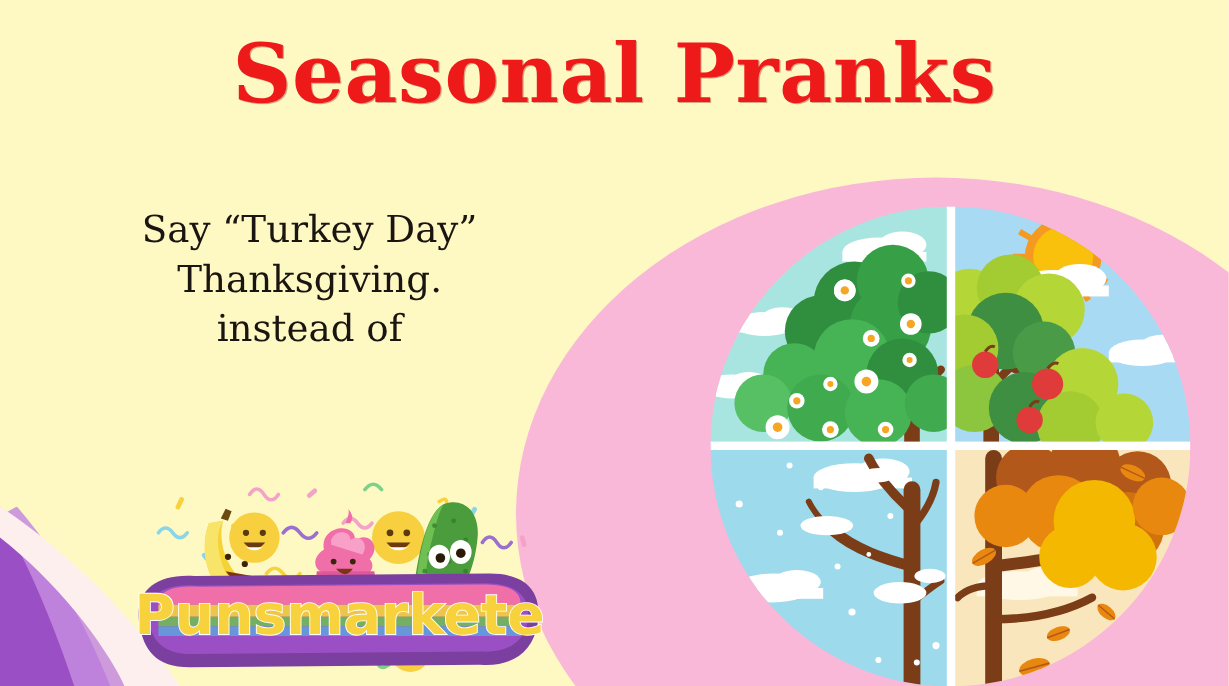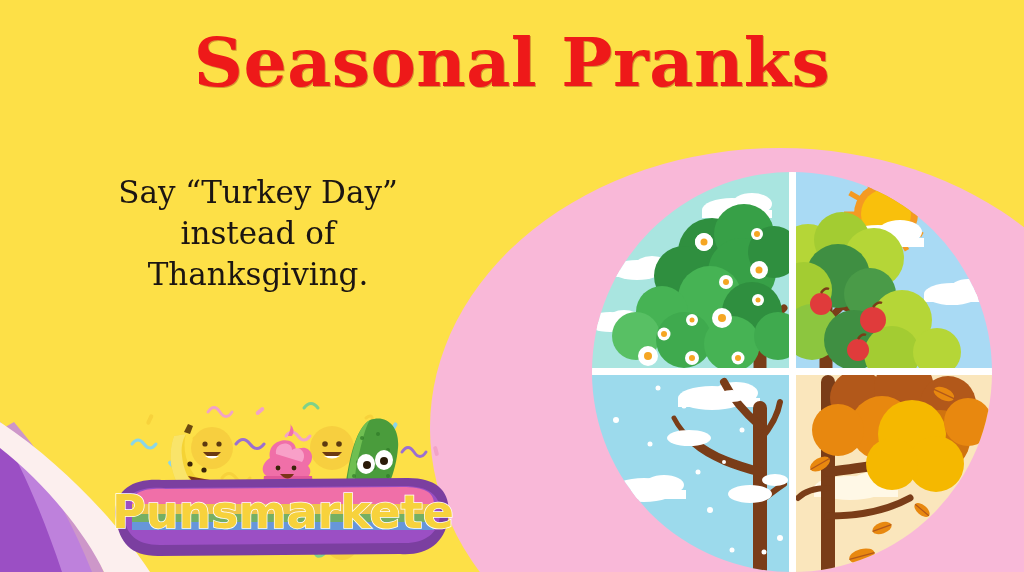--- a/index.html
+++ b/index.html
@@ -5,21 +5,21 @@
 <style>
   * { margin:0; padding:0; box-sizing:border-box; }
   html, body {
     width:1024px; height:572px;
     overflow:hidden;
     font-family:"Liberation Serif", serif;
   }
   #stage {
     position:relative;
     width:1024px; height:572px;
-    background:#fde047;
+    background:#fef9c3;
     overflow:hidden;
   }
 
   
   .pink-blob {
     position:absolute;
     left:430px; top:148px;
     width:700px; height:560px;
     background:#f9b8d8;
     border-radius:50%;
@@ -88,22 +88,22 @@
       <path d="M0,0 C40,40 70,95 92,150 L0,150 Z" fill="#9b4fc4"></path>
       <path d="M14,0 C52,44 82,98 104,150 L62,150 C44,96 22,44 0,8 Z" fill="#c48ae0" opacity="0.85"></path>
       <path d="M0,26 C46,62 86,112 104,150 L150,150 C120,104 66,44 0,0 Z" fill="#fcefee"></path>
     </svg>
   </div>
 
   <div class="title">Seasonal Pranks</div>
 
   <div class="body-text">
     <span class="line">Say “Turkey Day”</span>
+    <span class="line">Thanksgiving.</span>
     <span class="line">instead of</span>
-    <span class="line">Thanksgiving.</span>
   </div>
 
   <div class="seasons">
     <svg width="400" height="400" viewBox="0 0 400 400">
       <defs>
         <clipPath id="circleClip">
             <circle cx="200" cy="200" r="200"></circle>
           </clipPath>
         <clipPath id="qTL">
             <rect x="0" y="0" width="200" height="198"></rect>

